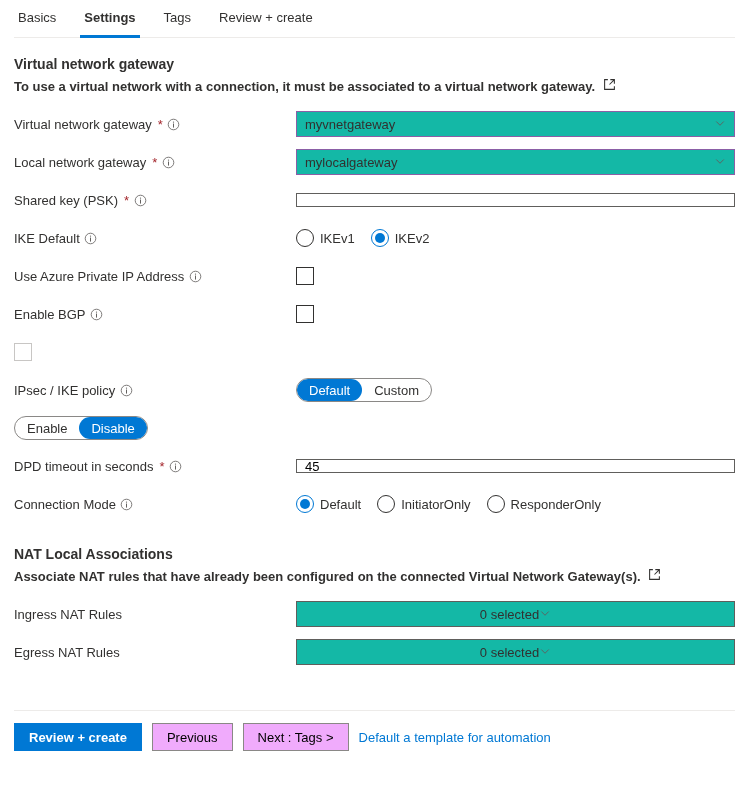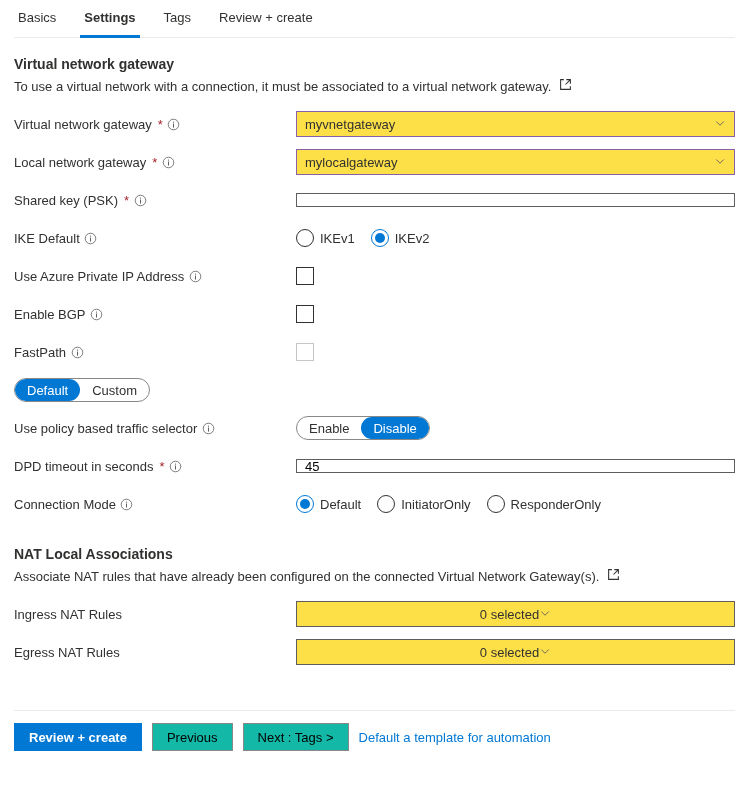--- a/index.html
+++ b/index.html
@@ -9,32 +9,32 @@
     font-family: "Segoe UI", -apple-system, sans-serif;
     font-size: 13px;
     color: #323130;
     background: #fff;
     width: 749px;
   }
   .tabs { display: flex; border-bottom: 1px solid #edebe9; gap: 20px; margin-bottom: 18px; }
   .tab { padding: 10px 4px 10px 4px; cursor: pointer; text-align: center; }
   .tab.active { font-weight: 600; border-bottom: 3px solid #0078d4; margin-bottom: -1px; }
   h3 { font-size: 14px; font-weight: 600; margin: 12px 0 6px 0; }
-  .desc { margin: 4px 0 16px 0; }
+  .desc { margin: 4px 0 16px 0; font-weight: bold; }
   .ext-link { display:inline-block; margin-left:4px; color:#323130; text-decoration:none; }
   .row { display:flex; align-items:center; min-height:28px; margin: 10px 0; }
   .label-col { width: 282px; display:flex; align-items:center; gap:4px; }
   .ctrl-col { flex:1; }
   .req { color:#a4262c; margin-left:2px; }
   .info-icon { display:inline-flex; align-items:center; justify-content:center; width:14px; height:14px; cursor:pointer; color:#605e5c; }
   .info-icon svg { width:13px; height:13px; }
   .dropdown {
     width:100%; height:26px; border:1px solid #8b5fa6; display:flex;
     align-items:center; padding:0 8px; justify-content:space-between; cursor:pointer;
-    background:#fde047;
+    background:#14b8a6;
   }
   .dropdown.gray { border-color:#605e5c;justify-content:center; }
   .dropdown .chev { color:#605e5c; }
   input.tf {
     width:100%; height:14px; border:1px solid #605e5c; padding:0 8px; font:inherit;
   }
   .radio-group { display:flex; gap:16px; align-items:center; }
   .radio { display:flex; align-items:center; gap:6px; cursor:pointer; }
   .radio .circle { width:18px; height:18px; border:1px solid #323130; border-radius:50%; display:flex; align-items:center; justify-content:center; }
   .radio.sel .circle { border-color:#0078d4; }
@@ -46,21 +46,21 @@
     height:24px;
   }
   .pill { padding: 2px 12px; display:flex; align-items:center; cursor:pointer; }
   .pill.sel { background:#0078d4; color:#fff; border-radius:14px; }
   .footer {
     position: relative;
     margin-top: 44px; border-top:1px solid #edebe9; padding-top:12px;
     display:flex; align-items:center; gap:10px;
   }
   .btn {
-    height:28px; padding:0 14px; border:1px solid #8a8886; background:#14b8a6;
+    height:28px; padding:0 14px; border:1px solid #8a8886; background:#f0abfc;
     font:inherit; cursor:pointer;
   }
   .btn.primary { background:#0078d4; color:#fff; border-color:#0078d4; font-weight:600; }
   .link { color:#0078d4; text-decoration:none; cursor:pointer; }
   .chev svg { width:12px; height:12px; }
 </style>
 </head>
 <body>
 
 <div class="tabs">
@@ -194,55 +194,45 @@
           <rect x="7.4" y="6.8" width="1.2" height="5" fill="currentColor"></rect>
         </svg>
       </span>
   </div>
   <div class="ctrl-col">
       <div class="cb"></div>
     </div>
 </div>
 
 <div class="row">
-  <div class="label-col">
-    <span>FastPath</span>
-    <span class="info-icon">
-        <svg viewBox="0 0 16 16">
-          <circle cx="8" cy="8" r="6.5" fill="none" stroke="currentColor"></circle>
-          <circle cx="8" cy="5" r="0.8" fill="currentColor"></circle>
-          <rect x="7.4" y="6.8" width="1.2" height="5" fill="currentColor"></rect>
-        </svg>
-      </span>
-  </div>
   <div class="ctrl-col">
       <div class="cb disabled"></div>
     </div>
 </div>
 
 <div class="row">
+  <div class="label-col">
+    <span>IPsec / IKE policy</span>
+    <span class="info-icon">
+        <svg viewBox="0 0 16 16">
+          <circle cx="8" cy="8" r="6.5" fill="none" stroke="currentColor"></circle>
+          <circle cx="8" cy="5" r="0.8" fill="currentColor"></circle>
+          <rect x="7.4" y="6.8" width="1.2" height="5" fill="currentColor"></rect>
+        </svg>
+      </span>
+  </div>
   <div class="ctrl-col">
     <div class="pill-toggle">
       <div class="pill sel">Default</div>
       <div class="pill">Custom</div>
     </div>
   </div>
 </div>
 
 <div class="row">
-  <div class="label-col">
-    <span>Use policy based traffic selector</span>
-    <span class="info-icon">
-        <svg viewBox="0 0 16 16">
-          <circle cx="8" cy="8" r="6.5" fill="none" stroke="currentColor"></circle>
-          <circle cx="8" cy="5" r="0.8" fill="currentColor"></circle>
-          <rect x="7.4" y="6.8" width="1.2" height="5" fill="currentColor"></rect>
-        </svg>
-      </span>
-  </div>
   <div class="ctrl-col">
     <div class="pill-toggle">
       <div class="pill">Enable</div>
       <div class="pill sel">Disable</div>
     </div>
   </div>
 </div>
 
 <div class="row">
   <div class="label-col">

